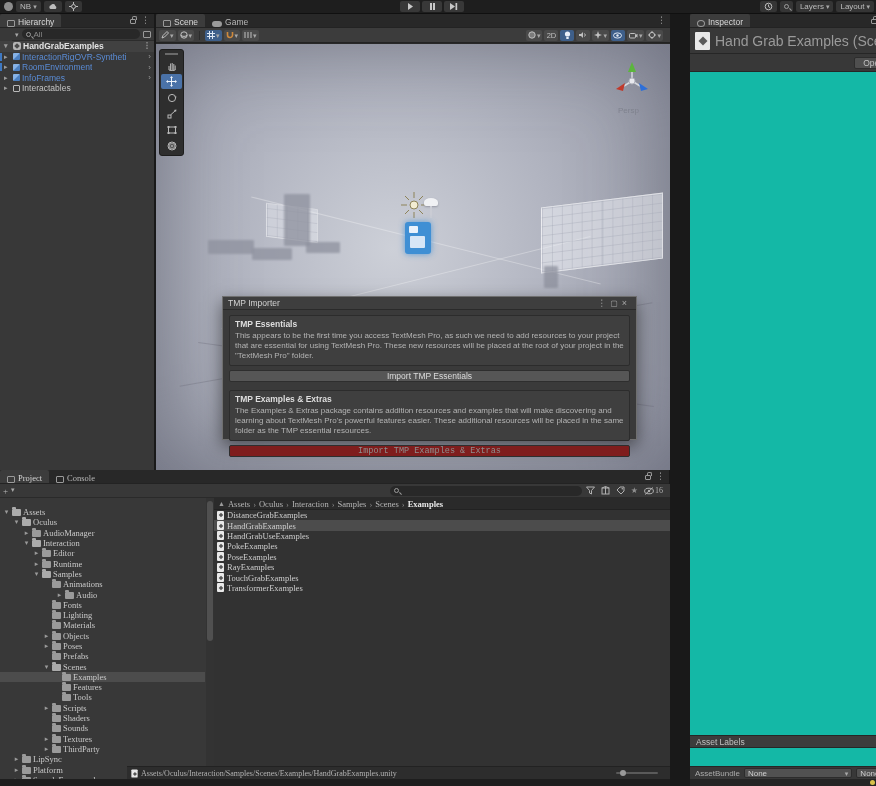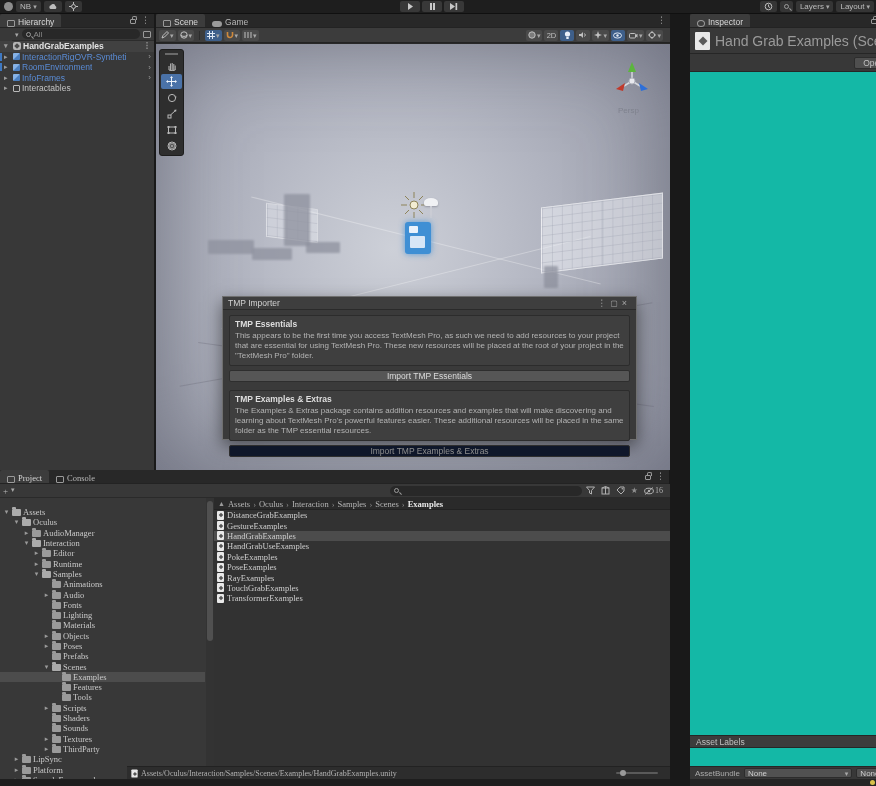--- a/index.html
+++ b/index.html
@@ -73,21 +73,21 @@
   
   #tmpdlg { position:absolute; left:66px; top:252px; width:415px; height:144px; background:#3a3a3a;
     border:1px solid #6f6f6f; box-shadow:0 6px 16px rgba(0,0,0,.5); }
   #tmpdlg .title { height:13px; background:#3e3e3e; border-bottom:1px solid #2a2a2a; display:flex; align-items:center; padding:0 5px; font-size:8.5px; color:#d2d2d2;}
   #tmpdlg .title .bar-right { gap:4px;}
   .dsec { margin:5px 6px 0; background:#3f3f3f; border:1px solid #2c2c2c; border-radius:2px; padding:3px 5px 4px;}
   .dsec h4 { font-size:8.5px; color:#dedede; margin-bottom:2px;}
   .dsec p { font-size:8px; color:#b4b4b4; line-height:10px;}
   .dbtn { margin:4px 6px 0; height:12px; background:var(--btn); border:1px solid #2e2e2e; border-radius:2px;
     display:flex; align-items:center; justify-content:center; font-size:8.5px; color:#dcdcdc;}
-  .dbtn.disabled { color:#8f8f8f; background:#0f172a;}
+  .dbtn.disabled { color:#8f8f8f; background:#7f1d1d;font-family:Liberation Mono, monospace;}
   
   #project { left:0; top:470px; width:670px; height:376px; background:var(--bg3); border-right:1px solid #191919;font-family:Liberation Serif, serif;}
   #ptoolbar { position:absolute; left:0; top:14px; width:670px; height:14px; background:var(--bg3); border-bottom:1px solid #2a2a2a; display:flex; align-items:center; padding:0 3px; gap:3px;}
   #psearch { position:absolute; left:390px; width:192px; height:10px; background:#282828; border-radius:5px; display:flex; align-items:center; padding:0 4px; gap:3px;}
   .pt-ic { display:flex; align-items:center; gap:1px; color:#b0b0b0;}
   #treepane { position:absolute; left:0; top:28px; width:205px; height:288px; overflow:hidden; background:var(--bg3); padding-top:9px;}
   .trow { height:10.3px; display:flex; align-items:center; gap:2px; font-size:8.5px; color:#c9c9c9; white-space:nowrap;}
   .trow .arr { width:7px; font-size:7px; color:#9a9a9a; text-align:center; flex:none;}
   .trow.selected { background:var(--sel);}
   .folder { width:9px; height:7px; flex:none; background:#9a9a9a; border-radius:1px; position:relative; margin-top:1px;}
@@ -560,21 +560,21 @@
       <div class="trow" style="padding-left: 33px;">
         <span class="arr">▾</span>
         <span class="folder open"></span>
         <span>Samples</span>
       </div>
       <div class="trow" style="padding-left: 43px;">
         <span class="arr"></span>
         <span class="folder"></span>
         <span>Animations</span>
       </div>
-      <div class="trow" style="padding-left: 43px;">
+      <div class="trow" style="padding-left: 56px;">
         <span class="arr">▸</span>
         <span class="folder"></span>
         <span>Audio</span>
       </div>
       <div class="trow" style="padding-left: 43px;">
         <span class="arr"></span>
         <span class="folder"></span>
         <span>Fonts</span>
       </div>
       <div class="trow" style="padding-left: 43px;">
@@ -681,24 +681,20 @@
           <span>Scenes</span>
           <span style="color: rgb(138, 138, 138);">›</span>
           <span class="cr-last">Examples</span>
         </span>
     </div>
     <div id="files">
         <div class="frow">
           <span class="scenedoc"></span>
           <span>DistanceGrabExamples</span>
         </div>
-        <div class="frow">
-          <span class="scenedoc"></span>
-          <span>GestureExamples</span>
-        </div>
         <div class="frow selected">
           <span class="scenedoc"></span>
           <span>HandGrabExamples</span>
         </div>
         <div class="frow">
           <span class="scenedoc"></span>
           <span>HandGrabUseExamples</span>
         </div>
         <div class="frow">
           <span class="scenedoc"></span>

